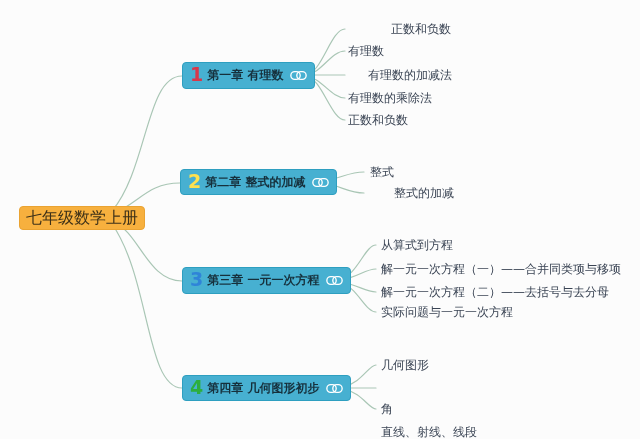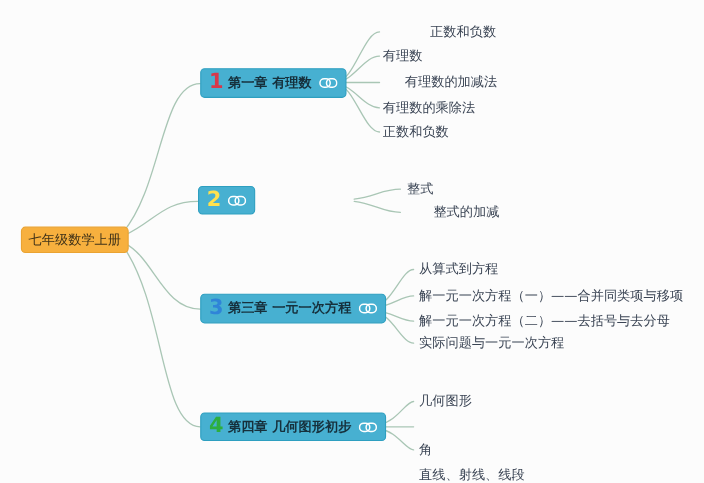--- a/index.html
+++ b/index.html
@@ -12,21 +12,21 @@
   }
   .edges{position:absolute;left:0;top:0;pointer-events:none;}
 
   .node{position:absolute;display:flex;align-items:center;box-sizing:border-box;}
 
   .root-node{
     background:#f7b03e;
     border:1px solid #eaa332;
     border-radius:4px;
     color:#3e3118;
-    font-size:12px;
+    font-size:16px;
     padding:0 6px;
     justify-content:center;
     cursor:pointer;
   }
 
   .chapter-node{
     background:#47b0d1;
     border:1px solid #2e9fc0;
     border-radius:4px;
     color:#16303c;
@@ -100,20 +100,21 @@
     <span class="link-icon">
       <svg width="17" height="11" viewBox="0 0 20 12">
         <rect x="1" y="1.5" width="11" height="9" rx="4.5" fill="none" stroke="#ffffff" stroke-width="1.6"></rect>
         <rect x="8" y="1.5" width="11" height="9" rx="4.5" fill="none" stroke="#ffffff" stroke-width="1.6"></rect>
       </svg>
     </span>
   </div>
 
   <div class="node chapter-node" style="left:180px;top:169px;height:26px;">
     <span class="chapter-num" style="color: rgb(255, 225, 77);">2</span>
+    <span>第二章 整式的加减</span>
     <span class="link-icon">
       <svg width="17" height="11" viewBox="0 0 20 12">
         <rect x="1" y="1.5" width="11" height="9" rx="4.5" fill="none" stroke="#ffffff" stroke-width="1.6"></rect>
         <rect x="8" y="1.5" width="11" height="9" rx="4.5" fill="none" stroke="#ffffff" stroke-width="1.6"></rect>
       </svg>
     </span>
   </div>
 
   <div class="node chapter-node" style="left:182px;top:267px;height:27px;">
     <span class="chapter-num" style="color: rgb(47, 132, 216);">3</span>

